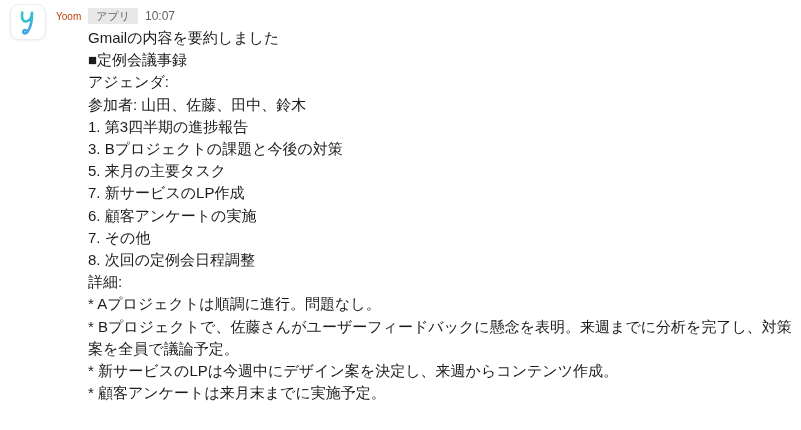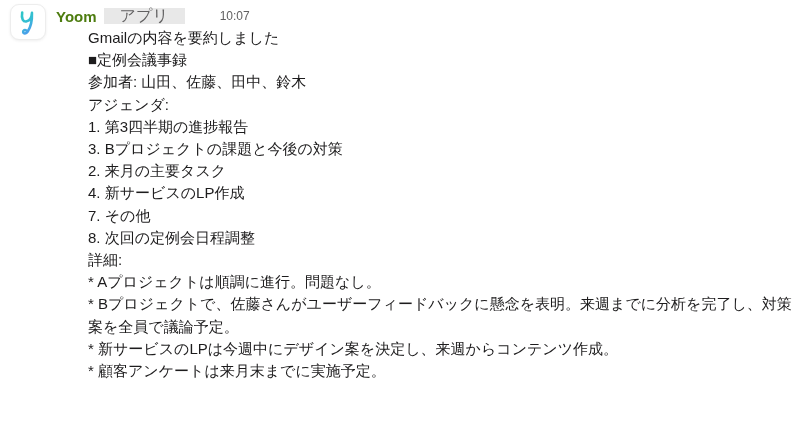--- a/index.html
+++ b/index.html
@@ -36,39 +36,38 @@
     min-width: 0;
   }
   .header {
     display: flex;
     align-items: center;
     gap: 7px;
     height: 22px;
     margin-top: 1px;
   }
   .username {
-    font-weight: 700;
-    font-size: 15px;
-    color: #4d7c0f;
+    font-weight: 400;
+    font-size: 10px;
+    color: #c2410c;
     cursor: pointer;
   }
   .app-badge {
     background: #e8e8e8;
     color: #616061;
-    font-size: 16px;
+    font-size: 11px;
     line-height: 14px;
-    padding: 1px 16px;
+    padding: 1px 8px;
     border-radius: 0;
     font-weight: 400;
   }
   .timestamp {
     color: #616061;
     font-size: 12px;
     cursor: pointer;
-    margin-left: 28px;
   }
   .body {
     font-size: 15px;
     line-height: 22.2px;
     max-width: 740px;
     word-break: break-word;
   }
   .line { min-height: 22.2px; margin-left: 32px; }
 </style>
 </head>
@@ -89,26 +88,27 @@
   </div>
   <div class="content">
     <div class="header">
       <span class="username">Yoom</span>
       <span class="app-badge">アプリ</span>
       <span class="timestamp">10:07</span>
     </div>
     <div class="body">
       <div class="line">Gmailの内容を要約しました</div>
       <div class="line">■定例会議事録</div>
+      <div class="line">アジェンダ:</div>
       <div class="line">参加者: 山田、佐藤、田中、鈴木</div>
-      <div class="line">アジェンダ:</div>
       <div class="line">1. 第3四半期の進捗報告</div>
       <div class="line">3. Bプロジェクトの課題と今後の対策</div>
-      <div class="line">2. 来月の主要タスク</div>
-      <div class="line">4. 新サービスのLP作成</div>
+      <div class="line">5. 来月の主要タスク</div>
+      <div class="line">7. 新サービスのLP作成</div>
+      <div class="line">6. 顧客アンケートの実施</div>
       <div class="line">7. その他</div>
       <div class="line">8. 次回の定例会日程調整</div>
       <div class="line">詳細:</div>
       <div class="line">* Aプロジェクトは順調に進行。問題なし。</div>
       <div class="line">* Bプロジェクトで、佐藤さんがユーザーフィードバックに懸念を表明。来週までに分析を完了し、対策案を全員で議論予定。</div>
       <div class="line">* 新サービスのLPは今週中にデザイン案を決定し、来週からコンテンツ作成。</div>
       <div class="line">* 顧客アンケートは来月末までに実施予定。</div>
     </div>
   </div>
 </div>

